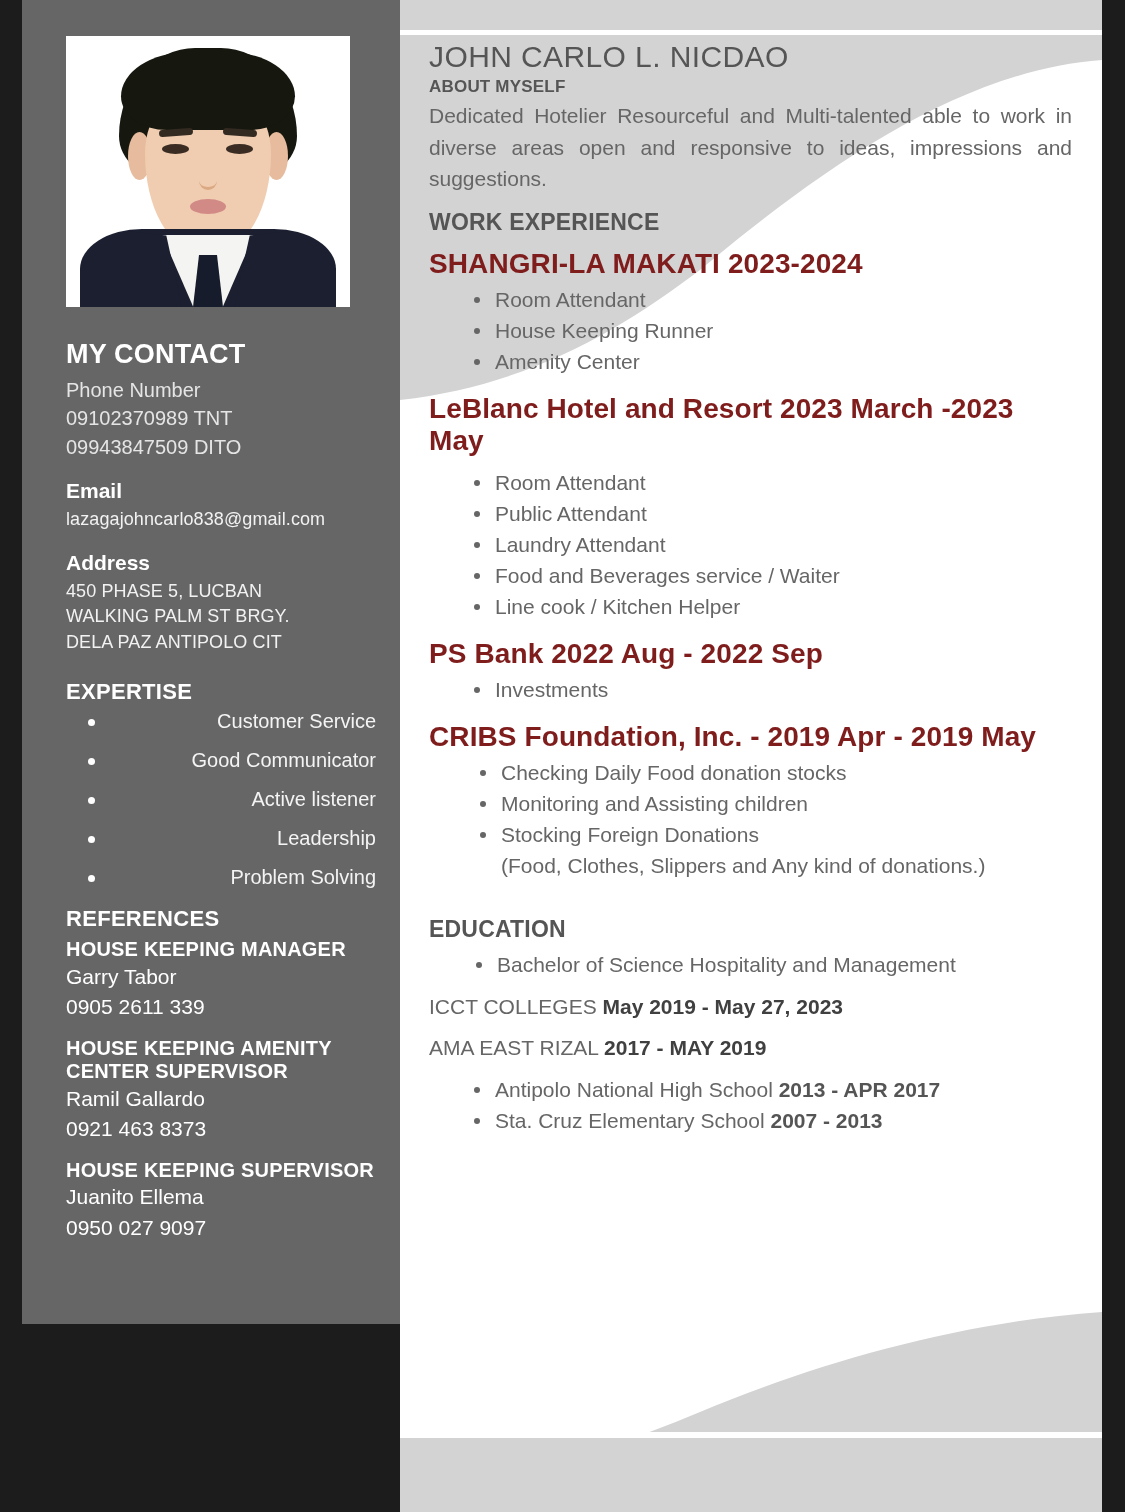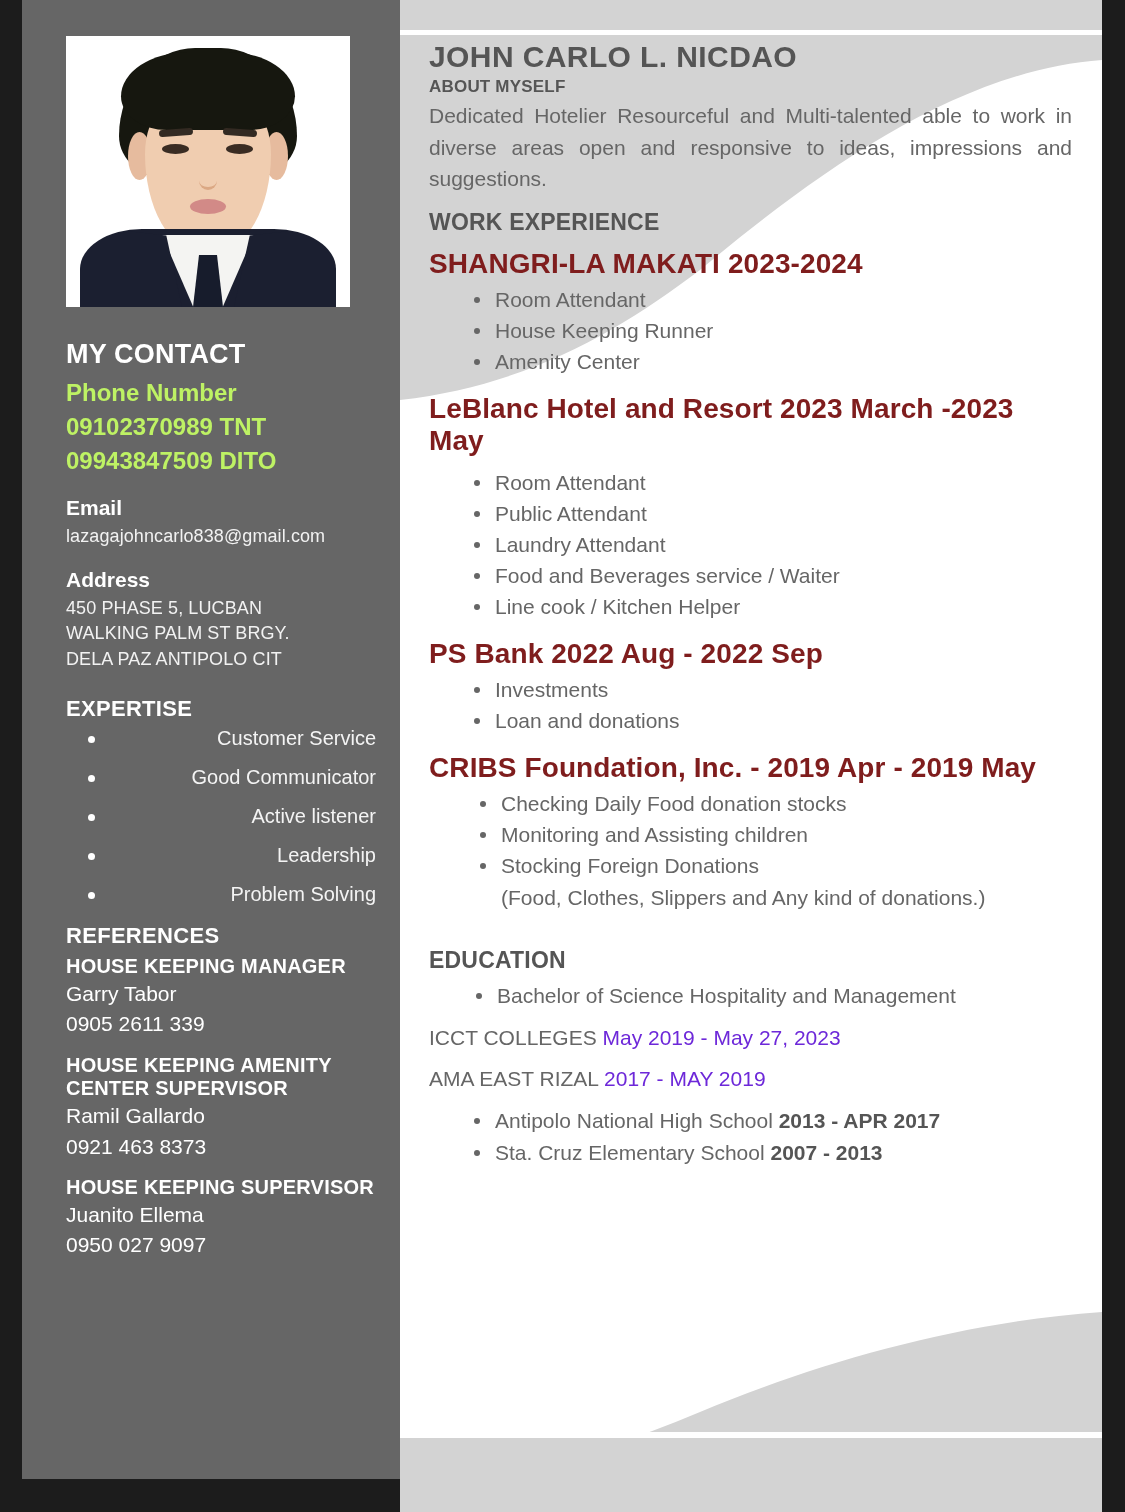--- a/index.html
+++ b/index.html
@@ -18,21 +18,21 @@
     height: 1512px;
     background: #1c1c1c;
   }
 
   
   #sidebar {
     position: absolute;
     left: 22px;
     top: 0;
     width: 378px;
-    height: 1479px;
+    height: 1324px;
     background: #666666;
     color: #ffffff;
     padding: 36px 24px 0 44px;
   }
 
   #photo-frame {
     width: 284px;
     height: 271px;
     background: #ffffff;
     position: relative;
@@ -98,21 +98,21 @@
   .p-collar-r { right: 60px; clip-path: polygon(28% 6%, 100% 0, 100% 100%, 0 100%); }
   .p-tie {
     position: absolute; left: 127px; bottom: 0; width: 30px; height: 52px;
     background: #171c2c; clip-path: polygon(20% 0, 80% 0, 100% 100%, 0 100%);
   }
 
   
   .sb-h1 { font-size: 27px; font-weight: bold; letter-spacing: .2px; margin-bottom: 6px; }
   .sb-h2 { font-size: 21px; font-weight: bold; margin: 18px 0 4px; }
   .sb-h3 { font-size: 20px; font-weight: bold; letter-spacing: .2px; line-height: 1.18; }
-  .sb-line { font-size: 24px; font-weight: 700; line-height: 1.42; color: #bef264; }
+  .sb-line { font-size: 20px; font-weight: 400; line-height: 1.42; color: #e5e5e5; }
   .sb-small { font-size: 18px; font-weight: 400; line-height: 1.42; color: #f2f2f2;
               letter-spacing: .1px; }
   .sb-sec-title { font-size: 22px; font-weight: bold; letter-spacing: .3px; }
 
   ul.sb-list { list-style: none; margin: 6px 0 0 18px; text-align: right; }
   ul.sb-list li {
     position: relative; padding-left: 26px;
     font-size: 20px; line-height: 1.0; margin-bottom: 19px; color: #f4f4f4;
   }
   ul.sb-list li:before {
@@ -160,21 +160,21 @@
     position: absolute; left: 0; bottom: 0; width: 702px; height: 74px;
     background: #d3d3d3;
   }
 
   #content {
     position: relative;
     z-index: 3;
     padding: 40px 30px 0 29px;
   }
 
-  .name { font-size: 30px; font-weight: bold; color: #555555; letter-spacing: .4px;
+  .name { font-size: 30px; font-weight: normal; color: #555555; letter-spacing: .4px;
           line-height: 1.1; }
   .sec-head { font-size: 17px; font-weight: bold; color: #555555; letter-spacing: .2px;
               margin-top: 4px; }
   .about-p {
     font-size: 21px; color: #666666; line-height: 1.5; text-align: justify;
     margin-top: 3px;
   }
   .sec-title { font-size: 23px; font-weight: bold; color: #555555; margin-top: 14px;
                letter-spacing: .2px; }
   .job-title { font-size: 28px; font-weight: bold; color: #7f1d1d; margin-top: 16px;
@@ -183,21 +183,21 @@
   ul.m-list li {
     position: relative; padding-left: 26px;
     font-size: 21px; color: #666666; line-height: 1.48;
   }
   ul.m-list li:before {
     content: ""; position: absolute; left: 5px; top: 13px;
     width: 6px; height: 6px; border-radius: 50%; background: #666666;
   }
   ul.m-list li .cont { display: block; padding-left: 0; }
   .edu-line { font-size: 21px; color: #666666; margin-top: 12px; line-height: 1.4; }
-  .edu-line b { color: #6d28d9; font-weight: normal; }
+  .edu-line b { color: #404040; font-weight: bold; }
   .m-list li b { color: #555555; font-weight: bold; }
 
   
   #right-edge {
     position: absolute; left: 1102px; top: 0; width: 23px; height: 1512px;
     background: #1c1c1c;
   }
   #left-edge {
     position: absolute; left: 0; top: 0; width: 22px; height: 1512px;
     background: #1c1c1c;
@@ -315,21 +315,20 @@
         <li>Room Attendant</li>
         <li>Public Attendant</li>
         <li>Laundry Attendant</li>
         <li>Food and Beverages service / Waiter</li>
         <li>Line cook / Kitchen Helper</li>
       </ul>
 
       <div class="job-title">PS Bank 2022 Aug - 2022 Sep</div>
       <ul class="m-list">
         <li>Investments</li>
-        <li>Loan and donations</li>
       </ul>
 
       <div class="job-title">CRIBS Foundation, Inc. -  2019 Apr - 2019 May</div>
       <ul class="m-list" style="margin-left:46px;">
         <li>Checking Daily Food donation stocks</li>
         <li>Monitoring and Assisting children</li>
         <li>
           <span>Stocking Foreign Donations</span>
           <span class="cont">(Food, Clothes, Slippers and Any kind of donations.)</span>
         </li>

